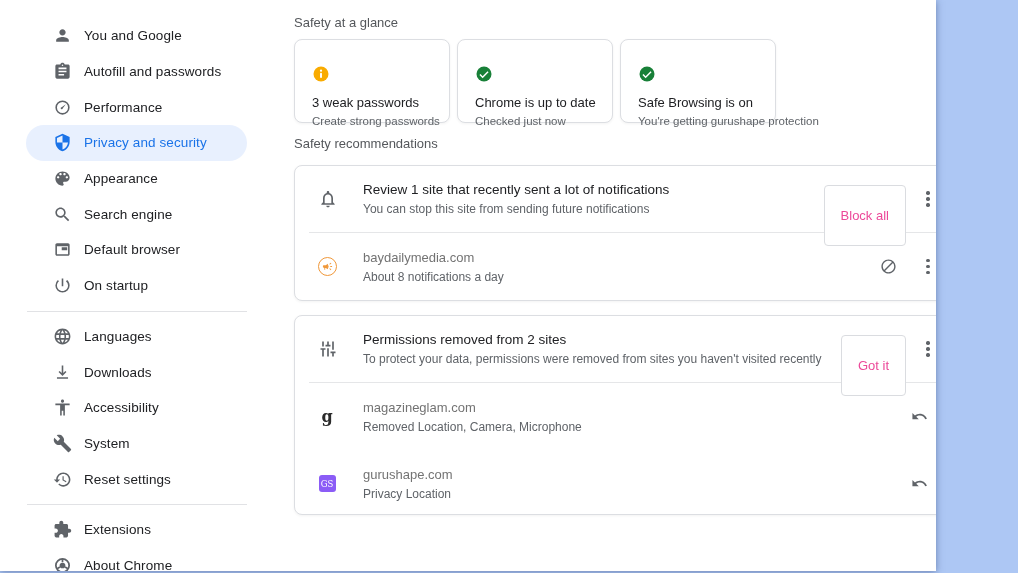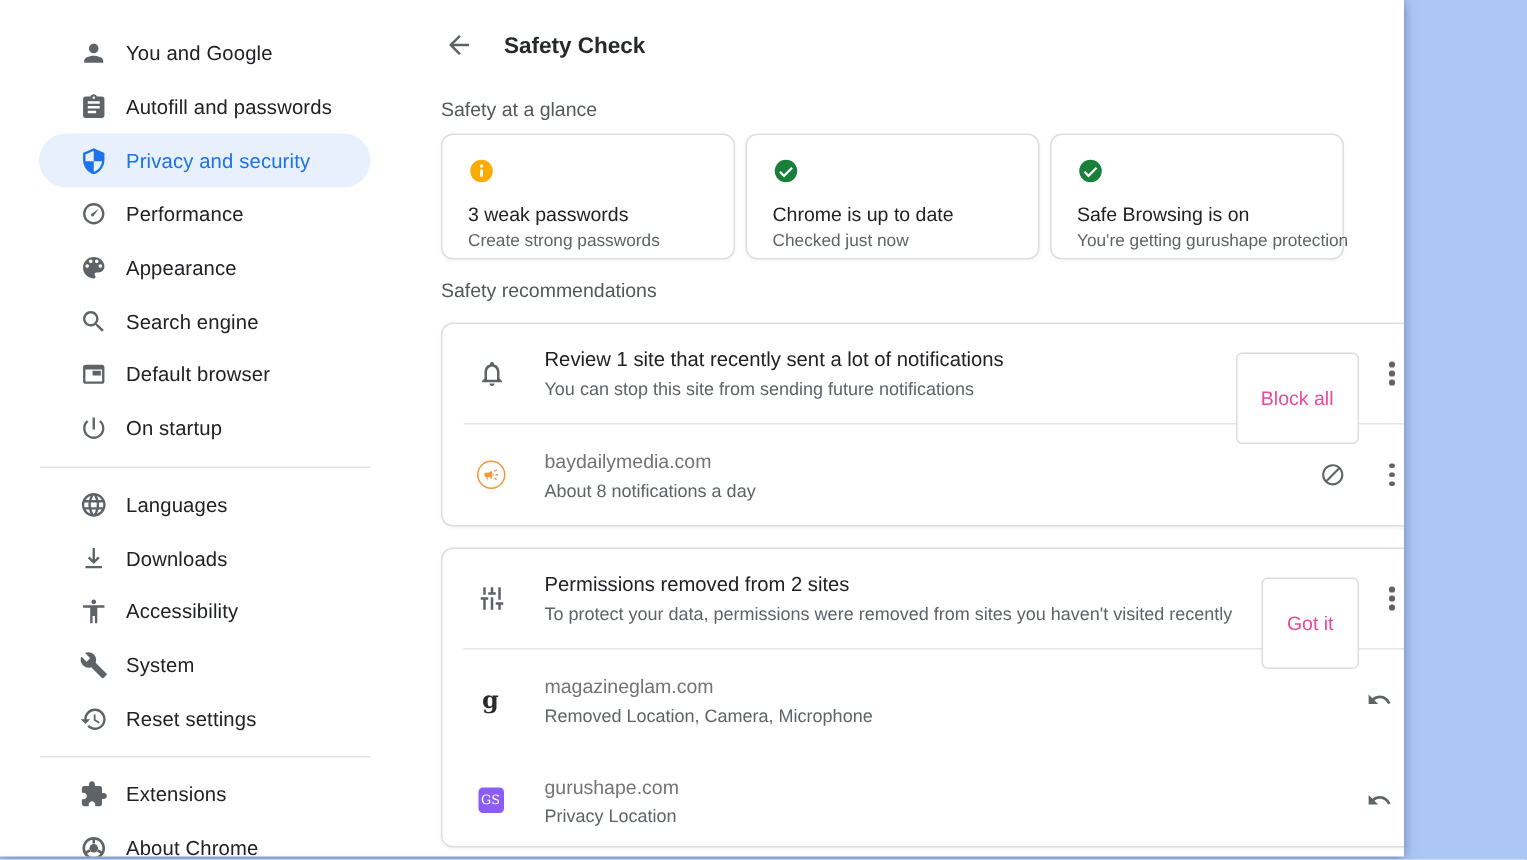--- a/index.html
+++ b/index.html
@@ -26,22 +26,22 @@
   
   .main { width:602px; margin-left:4px; }
   .page-header { height:50px; padding-top:10px; display:flex; align-items:center; }
   .back-btn { width:34px; height:34px; border:none; background:transparent; border-radius:50%;
               display:flex; align-items:center; justify-content:center; cursor:pointer; margin-left:-5px; }
   .back-btn svg { width:20px; height:20px; fill:#5f6368; }
   .page-title { font-size:15px; color:#27292c; margin-left:13px; }
   .section-label { font-size:13px; color:#54575b; margin-top:15px; }
 
   .glance-row { display:flex; gap:7px; margin-top:9px; }
-  .glance-card { width:196px; height:84px; background:#fff; border:1px solid #dcdee2; border-radius:8px;
-                 box-shadow:0 1px 3px rgba(0,0,0,.05); padding:15px 16px 0 17px; cursor:pointer; }
+  .glance-card { width:156px; height:84px; background:#fff; border:1px solid #dcdee2; border-radius:8px;
+                 box-shadow:0 1px 3px rgba(0,0,0,.05); padding:25px 16px 0 17px; cursor:pointer; }
   .status-ico { width:18px; height:18px; border-radius:50%; position:relative; }
   .status-ico svg { width:18px; height:18px; display:block; }
   .glance-title { font-size:13px; font-weight:500; color:#202124; margin-top:12px; white-space:nowrap; }
   .glance-sub { font-size:11.5px; color:#5f6368; margin-top:5px; white-space:nowrap; }
 
   .rec-card { width:662px; background:#fff; border:1px solid #dcdee2; border-radius:8px;
               box-shadow:0 1px 3px rgba(0,0,0,.05); margin-top:14px; }
   .rec-card.clipped { height:200px; }
   .rec-header { height:66px; display:flex; align-items:center; padding:0 14px 0 23px; }
   .rec-lead-icon { width:20px; height:20px; flex:none; margin-right:25px; display:flex; align-items:center; justify-content:center; }
@@ -91,37 +91,37 @@
 
     <div class="nav-item">
       <span class="nicon">
             <svg viewBox="0 0 24 24">
               <path d="M19 3h-4.18C14.4 1.84 13.3 1 12 1c-1.3 0-2.4.84-2.82 2H5c-1.1 0-2 .9-2 2v14c0 1.1.9 2 2 2h14c1.1 0 2-.9 2-2V5c0-1.1-.9-2-2-2zm-7 0c.55 0 1 .45 1 1s-.45 1-1 1-1-.45-1-1 .45-1 1-1zm2 14H7v-2h7v2zm3-4H7v-2h10v2zm0-4H7V7h10v2z"></path>
             </svg>
           </span>
       <span class="nlabel">Autofill and passwords</span>
     </div>
 
-    <div class="nav-item selected">
-      <span class="nicon">
-            <svg viewBox="0 0 24 24">
-              <path d="M12 1L3 5v6c0 5.55 3.84 10.74 9 12 5.16-1.26 9-6.45 9-12V5l-9-4zm0 10.99h7c-.53 4.12-3.28 7.79-7 8.94V12H5V6.3l7-3.11v8.8z"></path>
-            </svg>
-          </span>
-      <span class="nlabel">Privacy and security</span>
-    </div>
-
     <div class="nav-item">
       <span class="nicon">
             <svg viewBox="0 0 24 24">
               <path d="M12 3a9 9 0 1 0 9 9 9 9 0 0 0-9-9zm0 16a7 7 0 1 1 7-7 7 7 0 0 1-7 7z"></path>
               <path d="M16.2 7.8l-5.3 3.8a1.35 1.35 0 1 0 1.5 1.5z"></path>
             </svg>
           </span>
       <span class="nlabel">Performance</span>
+    </div>
+
+    <div class="nav-item selected">
+      <span class="nicon">
+            <svg viewBox="0 0 24 24">
+              <path d="M12 1L3 5v6c0 5.55 3.84 10.74 9 12 5.16-1.26 9-6.45 9-12V5l-9-4zm0 10.99h7c-.53 4.12-3.28 7.79-7 8.94V12H5V6.3l7-3.11v8.8z"></path>
+            </svg>
+          </span>
+      <span class="nlabel">Privacy and security</span>
     </div>
 
     <div class="nav-item">
       <span class="nicon">
             <svg viewBox="0 0 24 24">
               <path d="M12 3c-4.97 0-9 4.03-9 9s4.03 9 9 9c.83 0 1.5-.67 1.5-1.5 0-.39-.15-.74-.39-1.01-.23-.26-.38-.61-.38-.99 0-.83.67-1.5 1.5-1.5H16c2.76 0 5-2.24 5-5 0-4.42-4.03-8-9-8zm-5.5 9c-.83 0-1.5-.67-1.5-1.5S5.67 9 6.5 9 8 9.67 8 10.5 7.33 12 6.5 12zm3-4C8.67 8 8 7.33 8 6.5S8.67 5 9.5 5s1.5.67 1.5 1.5S10.33 8 9.5 8zm5 0c-.83 0-1.5-.67-1.5-1.5S13.67 5 14.5 5s1.5.67 1.5 1.5S15.33 8 14.5 8zm3 4c-.83 0-1.5-.67-1.5-1.5S16.67 9 17.5 9s1.5.67 1.5 1.5-.67 1.5-1.5 1.5z"></path>
             </svg>
           </span>
       <span class="nlabel">Appearance</span>
     </div>
@@ -219,28 +219,20 @@
               <path d="M12 3.6 L12 8 M5 16 L8.8 13.8 M19 16 L15.2 13.8" stroke="#5f6368" stroke-width="2.2" fill="none"></path>
             </svg>
           </span>
       <span class="nlabel">About Chrome</span>
     </div>
 
   </nav>
 
   <main class="main">
 
-    <div class="page-header">
-      <button class="back-btn">
-        <svg viewBox="0 0 24 24">
-              <path d="M20 11H7.83l5.59-5.59L12 4l-8 8 8 8 1.41-1.41L7.83 13H20v-2z"></path>
-            </svg>
-      </button>
-      <h1 class="page-title">Safety Check</h1>
-    </div>
 
     <div class="section-label">Safety at a glance</div>
 
     <div class="glance-row">
 
       <div class="glance-card">
         <span class="status-ico">
           <svg viewBox="0 0 24 24">
                 <circle cx="12" cy="12" r="10" fill="#f9ab00"></circle>
                 <circle cx="12" cy="7.6" r="1.5" fill="#fff"></circle>

